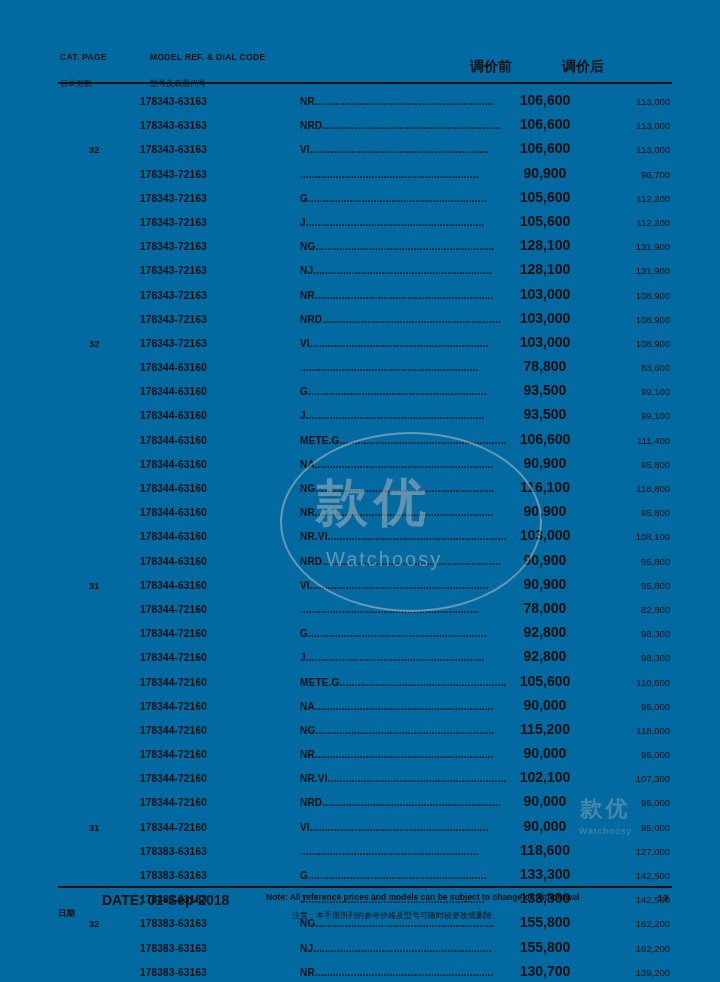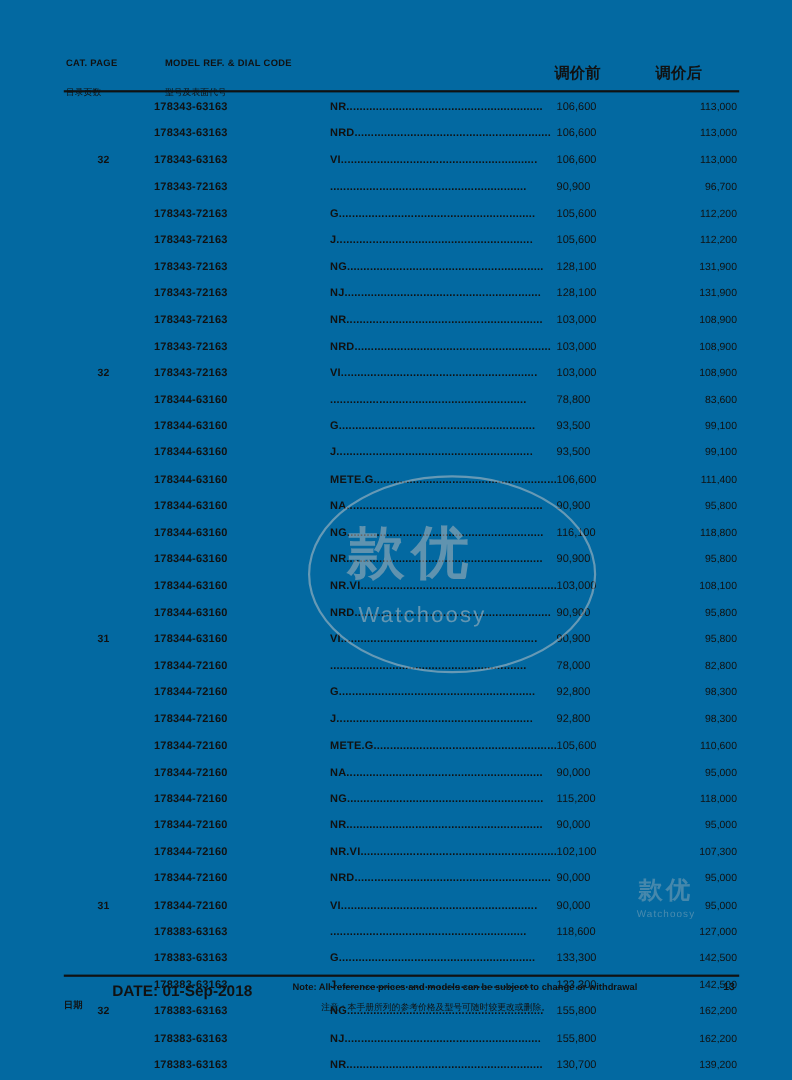--- a/index.html
+++ b/index.html
@@ -54,21 +54,21 @@
     margin-top: 16px;
     color: #111;
     white-space: nowrap;
   }
   .hdr-prices {
     position: absolute;
     right: 0;
     top: 22px;
     width: 240px;
     display: flex;
-    justify-content: center;
+    justify-content: flex-start;
     gap: 12px;
   }
   .hdr-price {
     font-size: 14px;
     font-weight: bold;
     color: #111;
     width: 80px;
     text-align: right;
   }
   .rule {
@@ -114,23 +114,23 @@
     font-weight: bold;
     color: #111;
     overflow: hidden;
     white-space: nowrap;
     padding-right: 18px;
     letter-spacing: 0.2px;
   }
   .c-old {
     width: 78px;
     flex: 0 0 78px;
-    font-size: 10px;
-    font-weight: normal;
-    text-align: left;
+    font-size: 14px;
+    font-weight: bold;
+    text-align: center;
     color: #111;
   }
   .c-new {
     width: 86px;
     flex: 0 0 86px;
     font-size: 9.5px;
     font-weight: normal;
     text-align: right;
     color: #111;
     padding-right: 2px;

